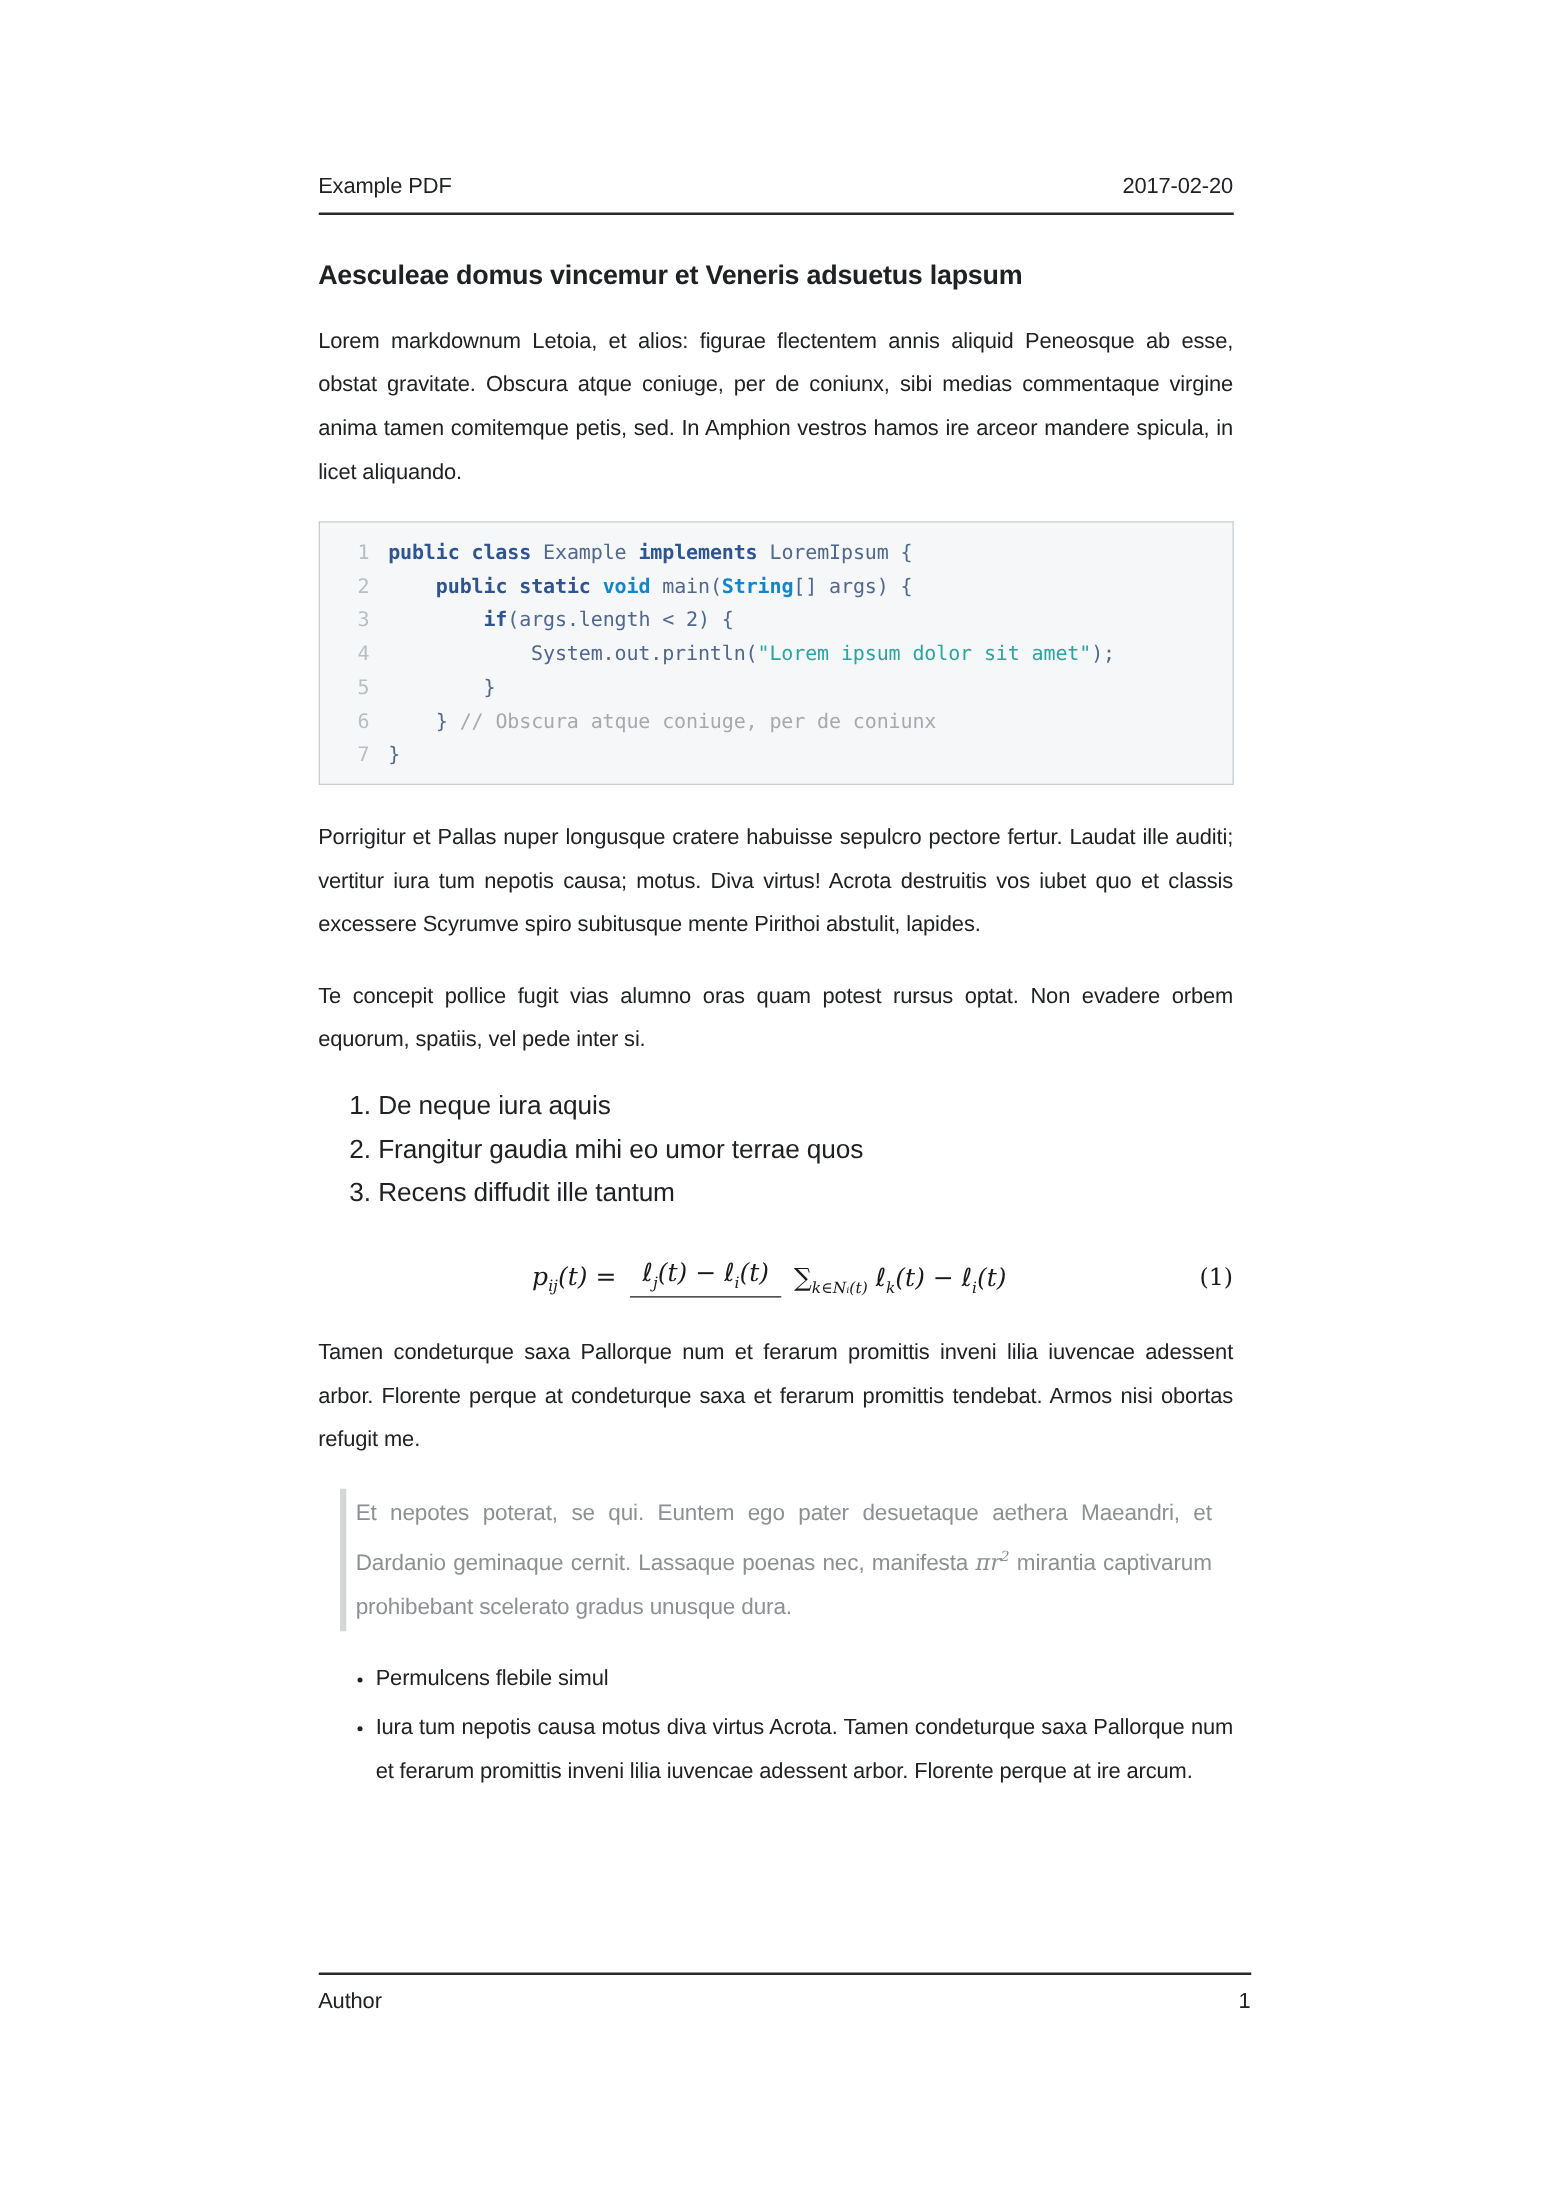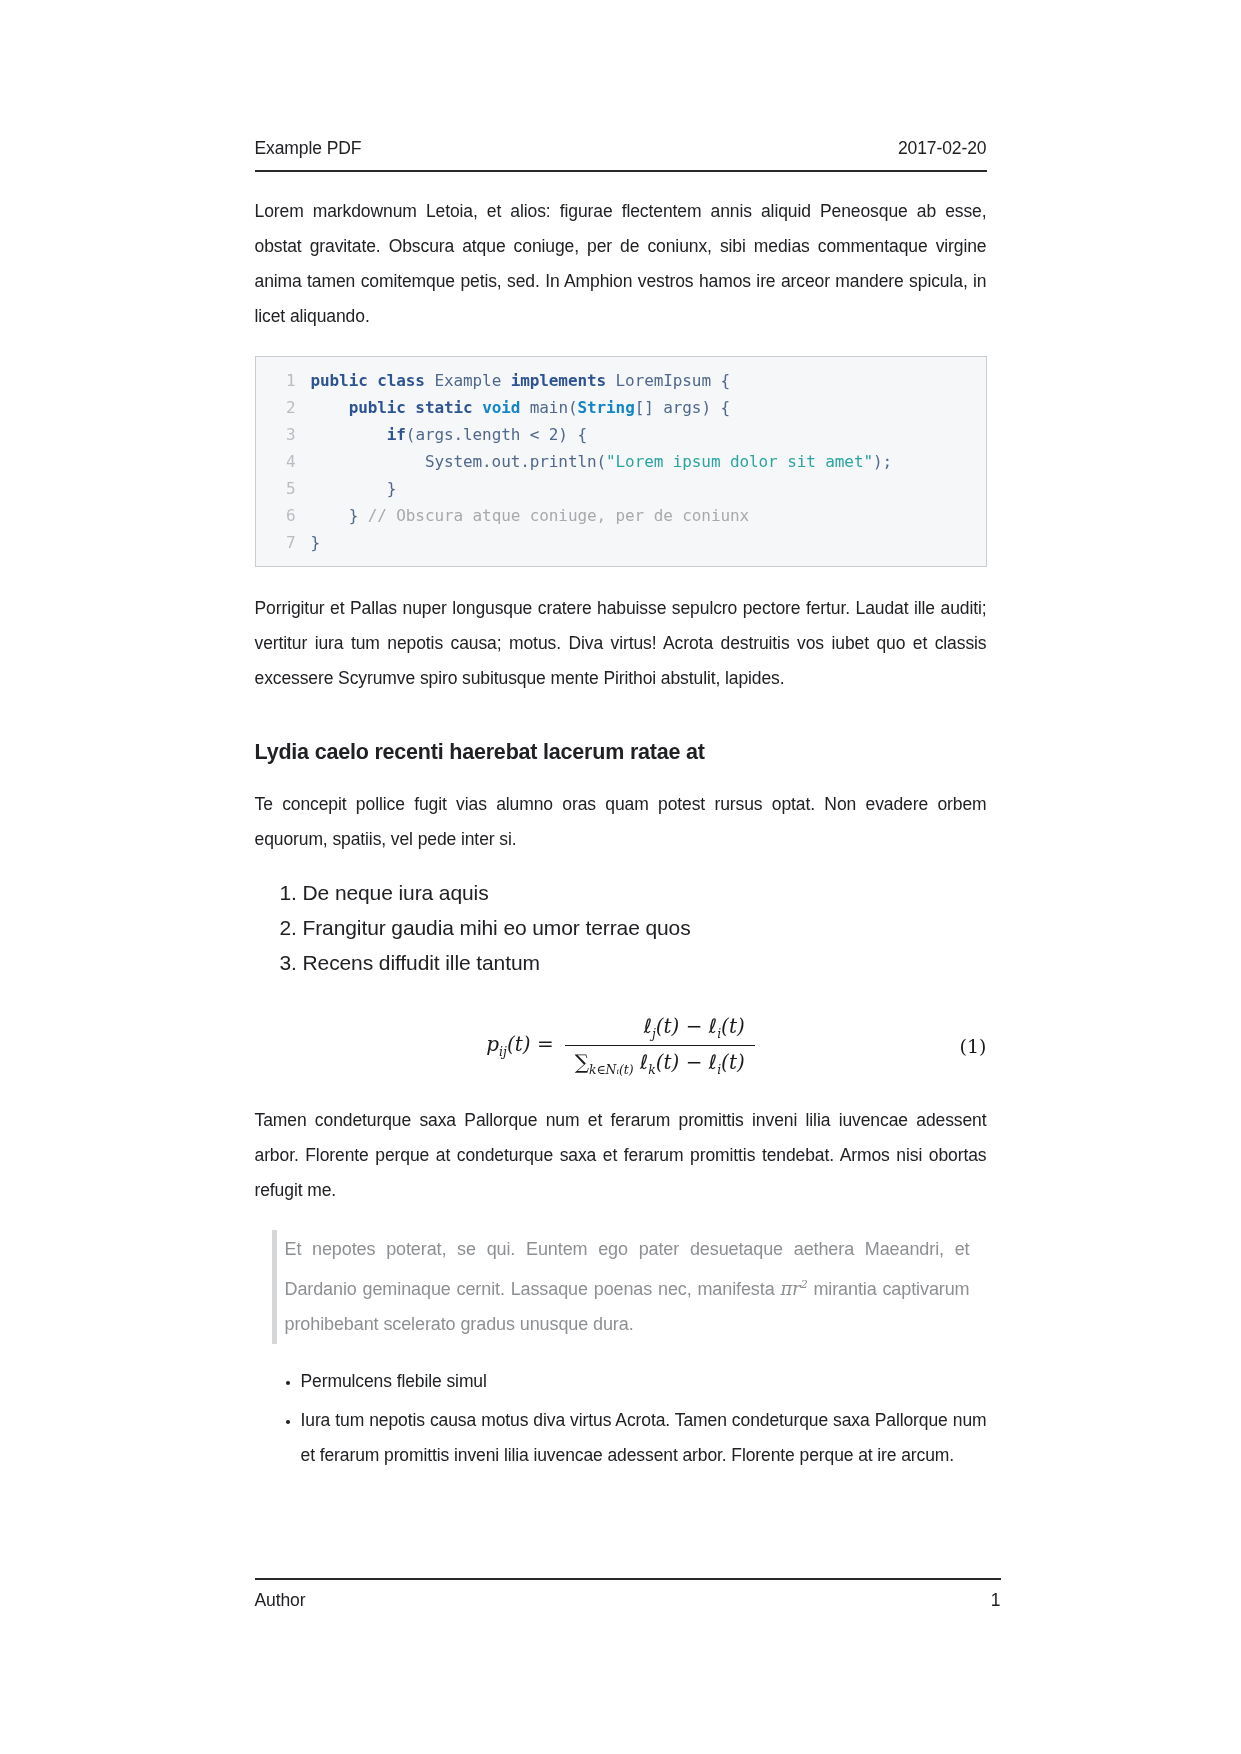--- a/index.html
+++ b/index.html
@@ -65,21 +65,21 @@
   ul.bullet-list li{margin-top:4px;text-align:justify;}
   ul.bullet-list li::marker{font-size:13px;}
   
   .equation{
     position:relative;margin:34px 0 0;
     display:flex;justify-content:center;align-items:center;
     font-family:"DejaVu Serif","DejaVu Sans",serif;font-style:italic;
     font-size:20px;color:#1a1a1a;letter-spacing:0;
   }
   .eq-lhs{margin-right:11px;}
-  .frac{display:inline-flex;flex-direction:column;text-align:right;}
+  .frac{display:inline-flex;flex-direction:row;text-align:left;}
   .frac .num{padding:0 10px 4px;border-bottom:1.4px solid #1a1a1a;}
   .frac .den{padding:4px 10px 0;}
   .eq-num{
     position:absolute;right:0;top:50%;transform:translateY(-50%);
     font-style:normal;font-size:19px;
   }
   
   blockquote.quote{
     margin:22px 17px 0;padding:2px 0 2px 8px;
     border-left:5px solid #d4d6d8;
@@ -91,20 +91,21 @@
 <body>
 
 <div class="page">
 
   <div class="pg-header">
     <span>Example PDF</span>
     <span>2017-02-20</span>
   </div>
 
 
+  <h2 class="sec-h">Aesculeae domus vincemur et Veneris adsuetus lapsum</h2>
 
   <p class="body-p tight"><span>Lorem markdownum Letoia, et alios: figurae flectentem annis aliquid Peneosque ab esse, obstat gravitate. Obscura atque coniuge, per de coniunx, sibi </span><span class="b">medias commentaque virgine</span><span> anima tamen comitemque petis, sed. In Amphion vestros hamos ire arceor mandere spicula, in licet aliquando.</span></p>
 
   <div class="code-block">
       <div class="code-line">
         <span class="ln">1</span>
         <span class="code-text"><span class="tok-kw">public class</span><span class="tok-pl"> Example </span><span class="tok-kw">implements</span><span class="tok-pl"> LoremIpsum {</span></span>
       </div>
       <div class="code-line">
         <span class="ln">2</span>
@@ -127,21 +128,20 @@
         <span class="code-text"><span class="tok-pl">    } </span><span class="tok-co">// Obscura atque coniuge, per de coniunx</span></span>
       </div>
       <div class="code-line">
         <span class="ln">7</span>
         <span class="code-text"><span class="tok-pl">}</span></span>
       </div>
     </div>
 
   <p class="body-p">Porrigitur et Pallas nuper longusque cratere habuisse sepulcro pectore fertur. Laudat ille auditi; vertitur iura tum nepotis causa; motus. Diva virtus! Acrota destruitis vos iubet quo et classis excessere Scyrumve spiro subitusque mente Pirithoi abstulit, lapides.</p>
 
-  <h2 class="sec-h second">Lydia caelo recenti haerebat lacerum ratae at</h2>
 
   <p class="body-p tight"><span>Te concepit pollice fugit vias alumno </span><span class="b">oras</span><span> quam potest rursus optat. Non evadere orbem equorum, spatiis, vel pede inter si.</span></p>
 
   <ol class="num-list">
       <li>De neque iura aquis</li>
       <li>Frangitur gaudia mihi eo umor terrae quos</li>
       <li>Recens diffudit ille tantum</li>
     </ol>
 
   <div class="equation">

